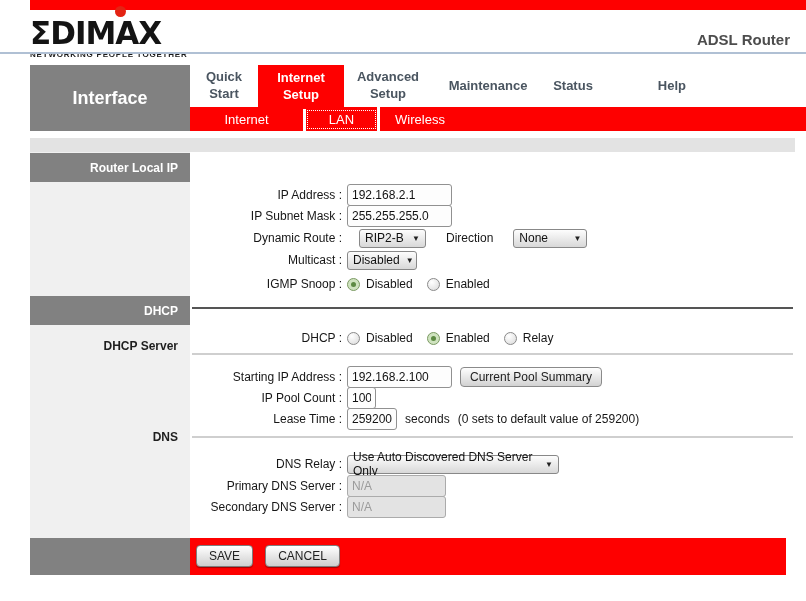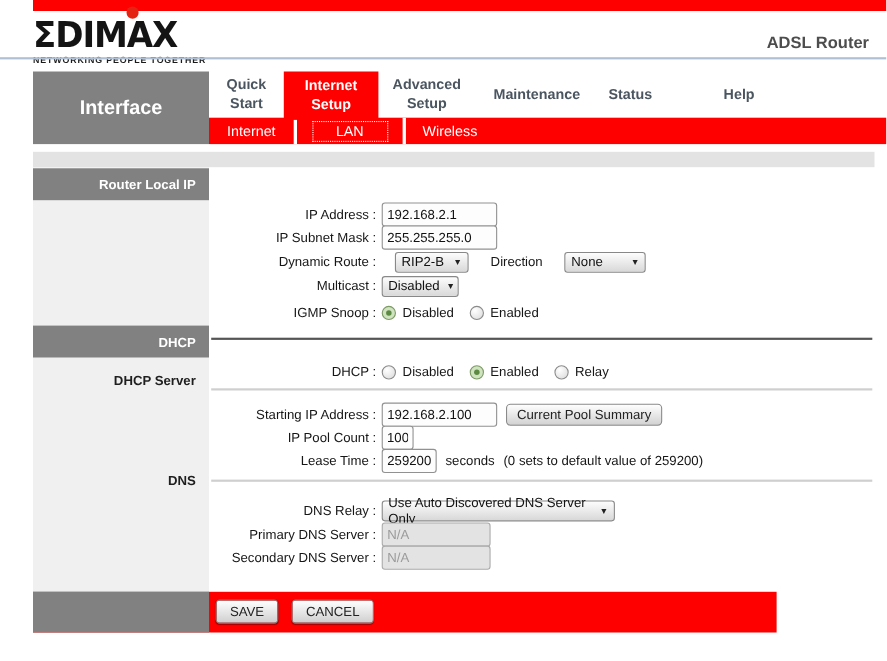--- a/index.html
+++ b/index.html
@@ -30,21 +30,21 @@
       font-size:13px; font-weight:bold; color:#4a5560; line-height:1.3; height:42px;
       cursor:pointer; padding:0 2px; }
   .tab.active { background:#fe0000; color:#fff; height:44px; position:relative; z-index:2; }
   .t0{width:68px;} .t1{width:86px;} .t2{width:88px;} .t3{width:106px;}
   .t4{width:112px;} .t5{width:58px;}
   .t6{width:98px; justify-content:flex-end; padding-right:14px;}
 
   .subnav { position:absolute; left:190px; top:107px; right:0; height:24px; background:#fe0000;
       display:flex; align-items:center; color:#fff; font-size:13px; }
   .subtab { display:flex; align-items:center; justify-content:center; height:24px; cursor:pointer; }
-  .s0{width:77px;} .s1{width:96px;} .s2{width:80px;}
+  .s0{width:113px;} .s1{width:71px;} .s2{width:80px;}
   .subgap { width:3px; height:24px; background:#fff; }
   .lan-box { width:69px; height:19px; border:1px dotted #fff; display:flex;
       align-items:center; justify-content:center; }
 
   
   .gray-strip { position:absolute; left:30px; top:138px; width:765px; height:14px; background:#e3e3e3; }
   .side-col { position:absolute; left:30px; top:152px; width:160px; height:386px; background:#f0f0f0; }
   .sec-head { position:absolute; left:30px; width:160px; height:29px; background:#818181;
       color:#ffffff; font-size:12px; font-weight:bold; display:flex; align-items:center;
       justify-content:flex-end; padding-right:12px; }
@@ -78,21 +78,21 @@
       border-radius:50%; background:#5d8a43; }
   .rlbl { font-size:12px; color:#161616; margin:0 14px 0 6px; }
 
   .btn { font-family:"Liberation Sans",sans-serif; font-size:12px; color:#222;
       border:1px solid #8a8a8a; border-radius:4px; height:20px; padding:0 9px;
       background:linear-gradient(#fefefe,#d2d2d2); cursor:pointer; }
   .note { font-size:12px; color:#161616; margin-left:8px; white-space:nowrap; }
   .unit { font-size:12px; color:#161616; margin-left:8px; }
 
   
-  .footer { position:absolute; left:30px; top:538px; width:676px; height:37px; background:#fe0000; }
+  .footer { position:absolute; left:30px; top:538px; width:756px; height:37px; background:#fe0000; }
   .footer-gray { position:absolute; left:0; top:0; width:160px; height:37px; background:#818181; }
   .footer-btns { position:absolute; left:166px; top:7px; display:flex; gap:12px; }
   .btn-big { height:22px; padding:0 12px; font-size:12px; border:1px solid #7e7e7e; border-radius:4px;
       background:linear-gradient(#ffffff,#cfcfcf); box-shadow:0 1px 1px rgba(0,0,0,.35);
       font-family:"Liberation Sans",sans-serif; color:#222; cursor:pointer; }
 </style>
 </head>
 <body>
 
 <div class="page">

